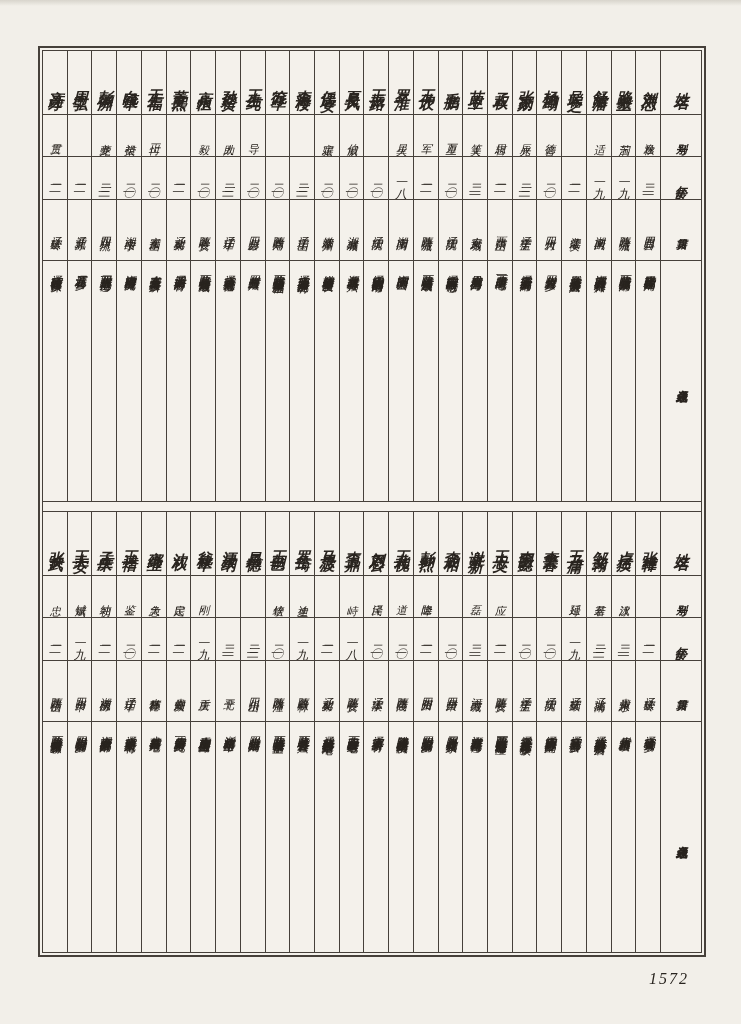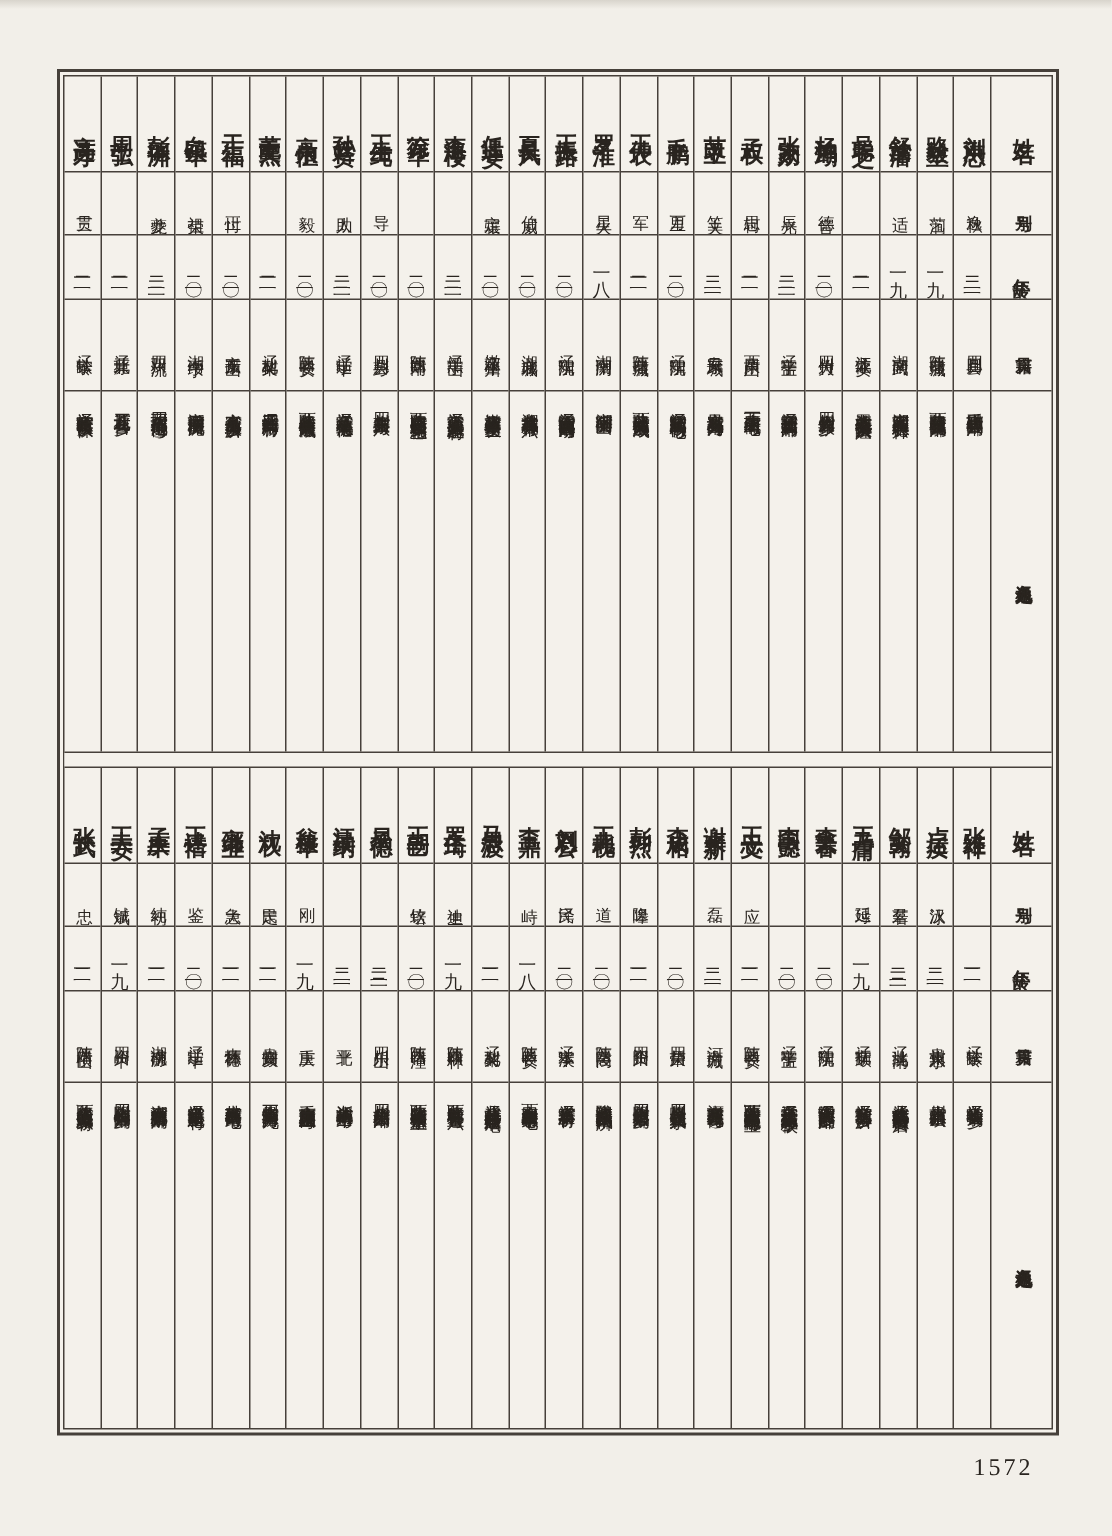--- a/index.html
+++ b/index.html
@@ -9,20 +9,21 @@
     font-family:"Liberation Serif","DejaVu Serif",serif;
     color:#29241f;
     position:relative;
     overflow:hidden;
   }
   .sheet{
     position:absolute;inset:0;
     background:
       linear-gradient(180deg,#d8d4cc 0,#f2efe9 6px),
       linear-gradient(90deg,#e6e2da 0,#f2efe9 8px);
+    font-style: italic;
   }
   .frame{
     position:absolute;left:38px;top:46px;width:660px;
     border:2px solid #46403a;
     padding:2px;
     background:#f4f1eb;
   }
   .frame-in{
     border:1px solid #46403a;
   }

